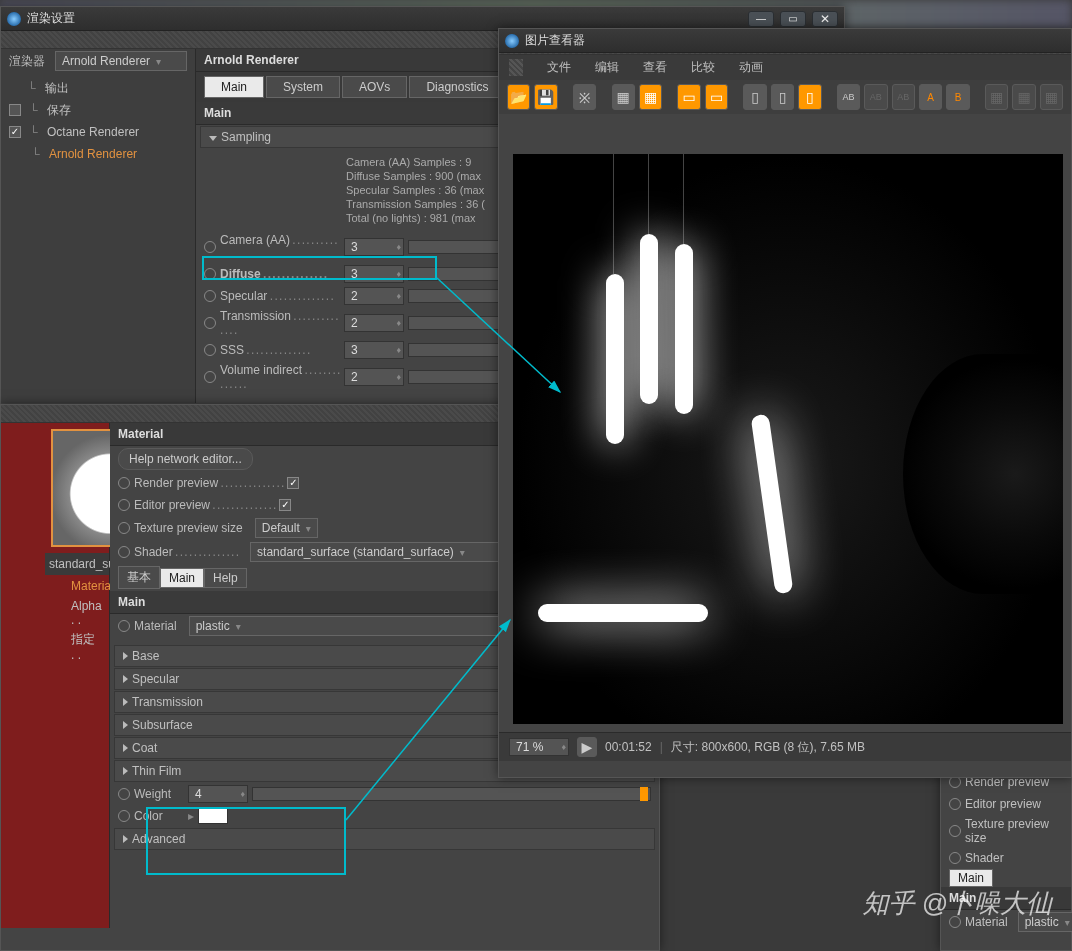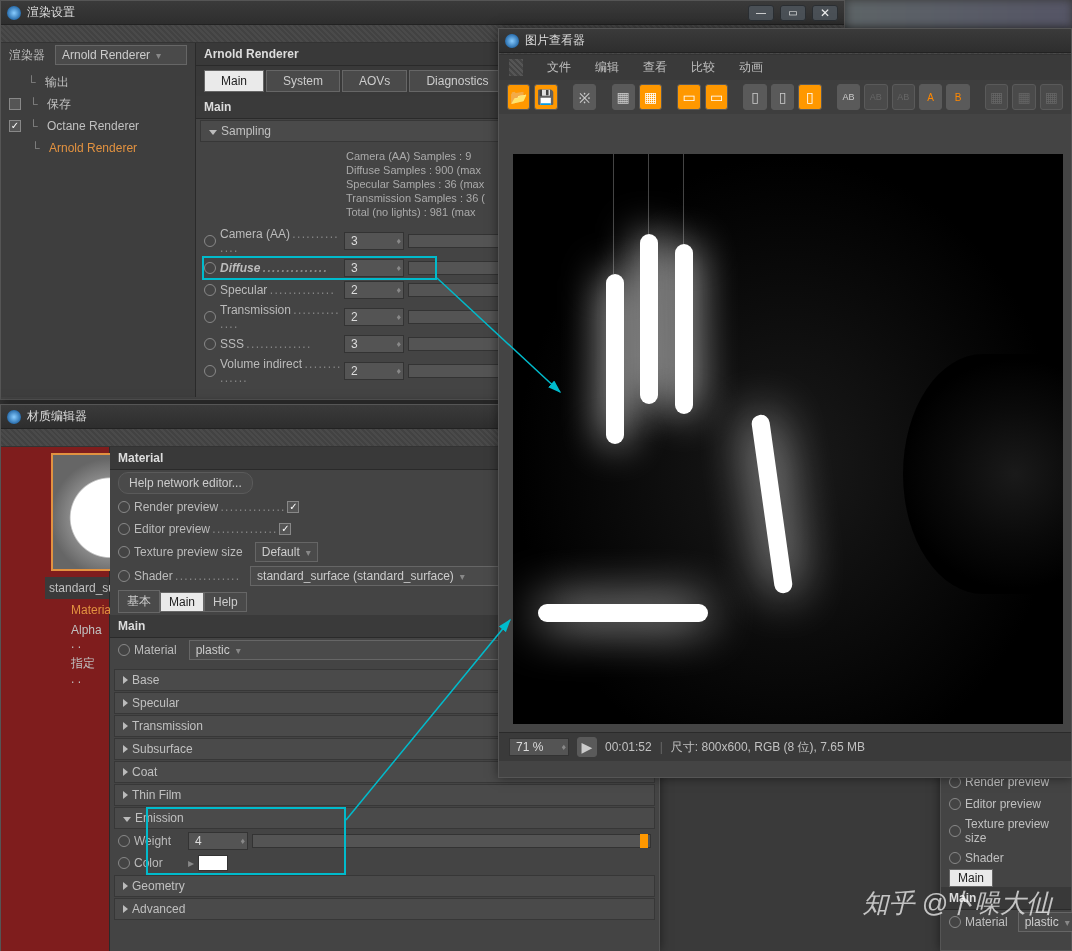--- a/index.html
+++ b/index.html
@@ -66,21 +66,21 @@
     </div>
  <div style="padding:2px 8px;"><span class="tab sel" style="padding:1px 8px;">Main</span></div>
  <div class="hdr">Main</div>
  <div class="row">
       <span class="radio"></span>
       <span>Material</span> 
       <span class="dropdown" style="margin-left:6px;">plastic</span>
     </div>
 </div>
 
-<div class="win" style="left:0; top:0; width:845px; height:400px;">
+<div class="win" style="left:0; top:6px; width:845px; height:400px;">
  <div class="titlebar">
   <span class="ico"></span>
   <span class="ttl">渲染设置</span>
   <div class="winbtns">
    <div class="winbtn">—</div>
    <div class="winbtn">▭</div>
    <div class="winbtn x">✕</div>
   </div>
  </div>
  <div class="grip"></div>
@@ -138,21 +138,21 @@
           <span class="radio"></span>
           <span class="lbl" style="width:120px;"><span>Camera (AA)</span><span class="dots"></span></span>
           <span class="numfield">
             <span>3</span>
             <span class="spn">♦</span>
           </span>
           <span class="slider"></span>
         </div>
    <div class="row" style="position:relative;">
           <span class="radio"></span>
-          <span class="lbl" style="width:120px; font-weight:bold;font-style:italic;"><span>Diffuse</span><span class="dots"></span></span>
+          <span class="lbl" style="width:120px; font-weight:bold;"><span>Diffuse</span><span class="dots"></span></span>
           <span class="numfield">
             <span>3</span>
             <span class="spn">♦</span>
           </span>
           <span class="slider"></span>
         </div>
    <div class="row">
           <span class="radio"></span>
           <span class="lbl" style="width:120px;"><span>Specular</span><span class="dots"></span></span>
           <span class="numfield">
@@ -187,24 +187,20 @@
             <span class="spn">♦</span>
           </span>
           <span class="slider"></span>
         </div>
    <div class="row" style="margin-top:6px;"> </div>
   </div>
  </div>
 </div>
 
 <div class="win" style="left:0; top:404px; width:660px; height:547px;">
- <div class="titlebar">
-  <span class="ico"></span>
-  <span class="ttl">材质编辑器</span>
- </div>
  <div class="grip"></div>
  <div style="display:flex; height:505px;">
   <div style="width:109px; background:#7f1d1d; border-right:1px solid #2a2a2a;padding-left:44px;">
    <div style="margin:6px; border:2px solid #e29240; width:118px; height:118px; background:radial-gradient(circle at 50% 55%, #fff 0 46%, #888 48%, #666 70%);"></div>
    <div style="text-align:center; background:#3a3a3a; padding:4px;">standard_surface</div>
    <div style="padding-left:18px;">
     <div class="row">
             <span class="link">Material</span>
           </div>
     <div class="row">
@@ -257,39 +253,37 @@
             <span>plastic</span>
           </span>
         </div>
    <div style="height:6px;"></div>
    <div class="sect"><span class="arr"></span><span>Base</span></div>
    <div class="sect"><span class="arr"></span><span>Specular</span></div>
    <div class="sect"><span class="arr"></span><span>Transmission</span></div>
    <div class="sect"><span class="arr"></span><span>Subsurface</span></div>
    <div class="sect"><span class="arr"></span><span>Coat</span></div>
    <div class="sect"><span class="arr"></span><span>Thin Film</span></div>
-   <div class="sect open"><span class="arr"></span><span>Emission</span></div>
    <div class="row">
           <span class="radio"></span>
           <span class="lbl" style="width:50px;">Weight</span>
           <span class="numfield">
             <span>4</span>
             <span class="spn">♦</span>
           </span>
           <span class="slider">
             <span class="handle" style="right:2px;"></span>
           </span>
         </div>
    <div class="row">
           <span class="radio"></span>
           <span class="lbl" style="width:50px;">Color</span>
           <span style="color:#888;">▸</span>
           <span class="swatch"></span>
         </div>
-   <div class="sect"><span class="arr"></span><span>Geometry</span></div>
    <div class="sect"><span class="arr"></span><span>Advanced</span></div>
   </div>
  </div>
 </div>
 
 <div class="win" style="left:498px; top:28px; width:574px; height:750px;">
  <div class="titlebar">
   <span class="ico"></span>
   <span class="ttl">图片查看器</span>
  </div>

